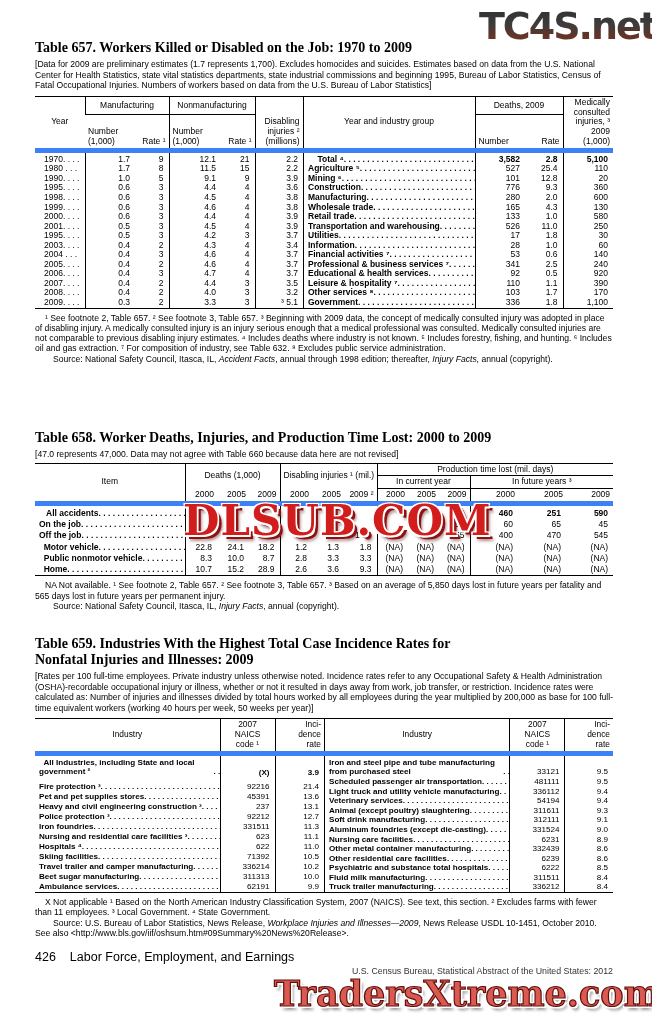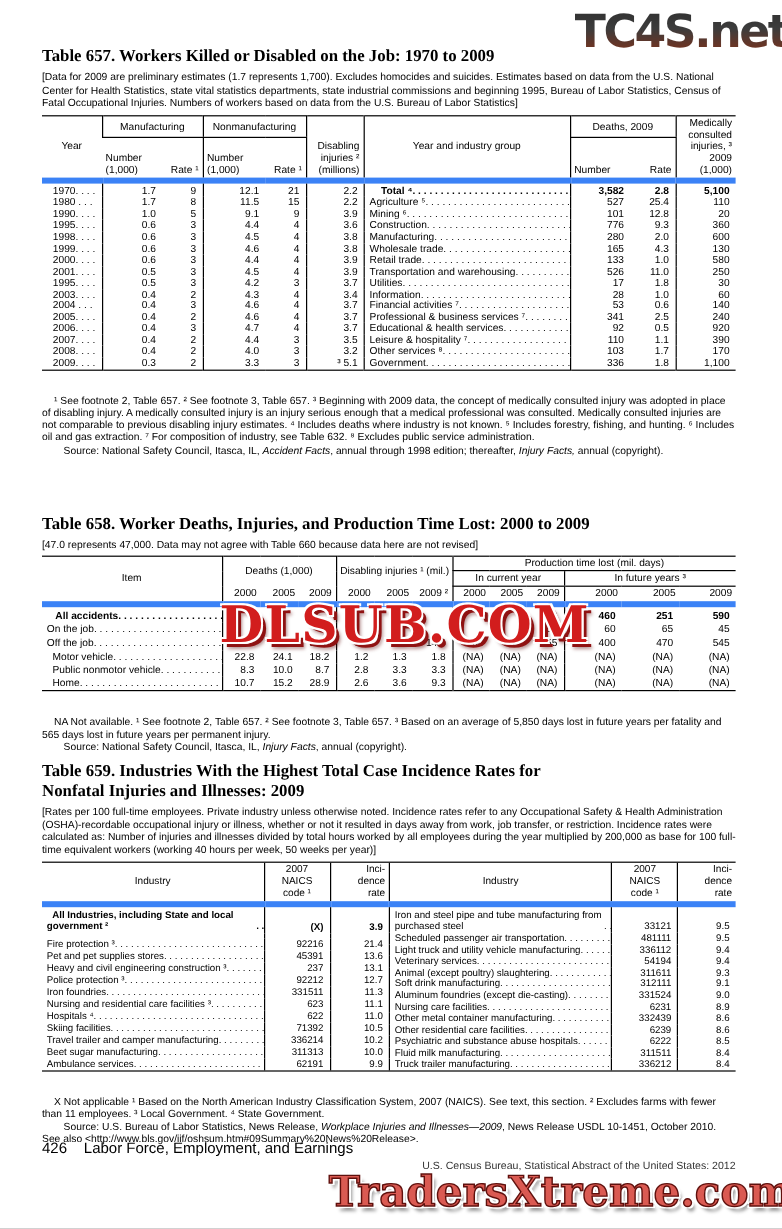--- a/index.html
+++ b/index.html
@@ -16,28 +16,28 @@
   td{font-size:8.5px;line-height:9.55px;padding:0;vertical-align:bottom;}
   .hc{text-align:center}.hl{text-align:left}.hr{text-align:right}
   .vl{border-left:1px solid #000}
   .hb{border-bottom:1px solid #000}
   .bb{border-bottom:5px solid #3b82f6}
   .vbot{vertical-align:bottom}
   .pre{white-space:pre-line}
   .nw{white-space:nowrap}
   .num{text-align:right;padding-right:5px;}
   .yr{text-align:left;padding-left:9px;margin-top:10px;}
-  .lbl{display:flex;align-items:flex-end;padding-left:4px;overflow:hidden;}
+  .lbl{display:flex;align-items:flex-end;padding-left:4px;overflow:hidden;font-weight:bold;}
   .lt{flex:0 1 auto;}
   .dots{flex:1 1 6px;min-width:6px;overflow:hidden;white-space:nowrap;}
   .dots::before{content:". . . . . . . . . . . . . . . . . . . . . . . . . . . . . . . . . . . . . . . . . . . . . . ."}
   .b{font-weight:bold}
   tr.spacer td{height:4px;}
   tbody tr:first-child td{padding-top:2px;}
-  .fn{font-size:8.6px;line-height:10.3px;margin:20px 0 0 0;text-indent:10px;}
+  .fn{font-size:8.6px;line-height:10.3px;margin:4px 0 0 0;text-indent:10px;}
   .src{font-size:8.6px;line-height:10.3px;margin:0;text-indent:18px;}
   .it{font-style:italic}
   
   .t658 td{line-height:11.2px;}
   
   .t659wrap{display:flex;border-top:1px solid #000;border-bottom:1px solid #000;}
   .t659{width:289px;border-top:none;border-bottom:none;}
   .t659 td{font-size:8.1px;line-height:9.6px;}
   .t659 th{font-size:8.4px;}
   .t659.right{border-left:1px solid #000;}
@@ -742,21 +742,21 @@
             <tr>
               <td class="lbl">
                 <span class="lt">Other residential care facilities</span>
                 <span class="dots"></span>
               </td>
               <td class="num vl">6239</td>
               <td class="num vl">8.6</td>
             </tr>
             <tr>
               <td class="lbl">
-                <span class="lt">Psychiatric and substance abuse hospitals</span>
+                <span class="lt">Psychiatric and substance total hospitals</span>
                 <span class="dots"></span>
               </td>
               <td class="num vl">6222</td>
               <td class="num vl">8.5</td>
             </tr>
             <tr>
               <td class="lbl">
                 <span class="lt">Fluid milk manufacturing</span>
                 <span class="dots"></span>
               </td>

